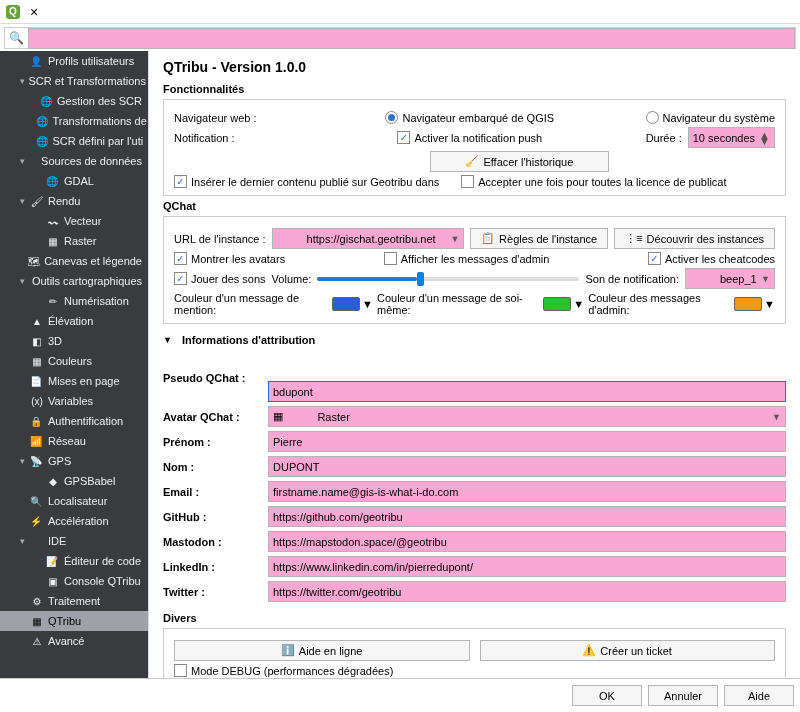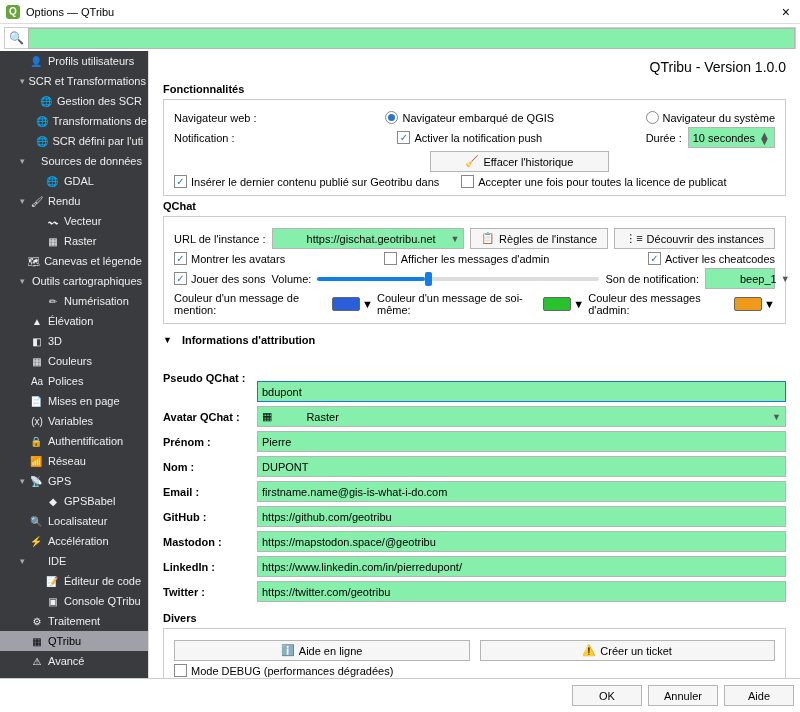--- a/index.html
+++ b/index.html
@@ -14,54 +14,53 @@
 .split { flex: 1; display: flex; min-height: 0; }
 .sidebar { width: 148px; background: #3a3b3f; color: #eee; overflow-y: auto; font-size: 11px; }
 .sidebar .item { display: flex; align-items: center; padding: 3px 6px; cursor: pointer; white-space: nowrap; overflow: hidden; text-overflow: ellipsis; }
 .sidebar .item.lvl1 { padding-left: 20px; }
 .sidebar .item.lvl2 { padding-left: 36px; }
 .sidebar .item .arrow { width: 10px; display: inline-block; color: #aaa; font-size: 9px; }
 .sidebar .item .ic { width: 14px; height: 14px; margin-right: 4px; display: inline-flex; align-items:center; justify-content:center; font-size:10px; }
 .sidebar .item.selected { background: #a0a0a8; color: #000; }
 .sidebar .item.selected .arrow { color:#333; }
 .main { flex: 1; border-left: 1px solid #ddd; overflow-y: auto; padding: 6px 14px; }
-.page-title { text-align: right; font-weight: normal; font-size: 14px; margin: 2px 0 8px; }
+.page-title { text-align: left; font-weight: bold; font-size: 14px; margin: 2px 0 8px; }
 .section-title { font-weight: bold; margin: 4px 0; }
 .row { display: flex; align-items: center; margin: 3px 0; gap: 6px; }
 .row .label { width: 120px; }
-input[type=text], .combo, .btn, .spin { border: 1px solid #b5b5b5; background: #86efac; height: 21px; padding: 0 4px; font-size: 11px; }
+input[type=text], .combo, .btn, .spin { border: 1px solid #b5b5b5; background: #f9a8d4; height: 21px; padding: 0 4px; font-size: 11px; }
 .combo { display: flex; align-items: center; justify-content: space-between; gap: 4px; }
 .combo .cv { flex: 1; padding-left: 30px; }
 .combo .dd { font-size: 9px; color: #555; }
 .btn { display: inline-flex; align-items: center; justify-content: center; gap: 4px; padding: 0 10px; background: #f6f6f6; cursor: pointer; }
 .btn.wide { flex: 1; }
 .spin { display: flex; align-items: center; gap: 4px; }
 .spin .arrows { display:flex; flex-direction:column; font-size:6px; line-height:6px; color:#555; }
 .chk { display: inline-flex; align-items: center; gap: 4px; }
 .chk .box { width: 13px; height: 13px; border: 1px solid #888; display:inline-flex;align-items:center;justify-content:center;font-size:10px;color:#2a75d1;}
 .radio .box { border-radius: 50%; }
 .radio .box.sel::after { content:''; width:7px; height:7px; background:#2a75d1; border-radius:50%; }
 .inset { border: 1px solid #ccc; padding: 8px 10px 4px; margin: 4px 0; }
-.grid { display: grid; grid-template-columns: 88px 1fr; gap: 4px 6px; align-items: center; }
+.grid { display: grid; grid-template-columns: 88px 1fr; gap: 4px 17px; align-items: center; }
 .grid .lab { font-weight: bold; text-align: left; }
 .slider { height: 4px; background: #ddd; position: relative; flex: 1; border-radius: 2px; }
 .slider .track { position:absolute; left:0; top:0; bottom:0; background:#0f7ee6; border-radius:2px; }
 .slider .thumb { position:absolute; top:-5px; width:7px; height:14px; background:#0f7ee6; border-radius:2px; }
 .colorbox { display:inline-flex; align-items:center; gap:2px; }
 .colorbox .sw { width:28px; height:14px; border:1px solid #666; border-radius:2px; }
 .footer { border-top: 1px solid #ccc; padding: 6px; display: flex; justify-content: flex-end; gap: 6px; }
 .footer .btn { min-width: 70px; justify-content:center; }
 .arrowdown { font-size:9px; margin-right:4px; }
 </style>
 </head>
 <body>
 
 <div class="titlebar">
   <span class="qlogo">Q</span>
-  <span class="title">Options — QTribu</span>
   <span class="close">×</span>
 </div>
 
 <div class="search">
   <span class="mag">🔍</span>
   <input type="text" placeholder="" style="">
 </div>
 
 <div class="split">
   <div class="sidebar" id="sb">
@@ -137,25 +136,20 @@
       </div>
       <div class="item lvl1">
         <span class="arrow"></span>
         <span class="ic">◧</span>
         <span>3D</span>
       </div>
       <div class="item lvl1">
         <span class="arrow"></span>
         <span class="ic">▦</span>
         <span>Couleurs</span>
-      </div>
-      <div class="item lvl1">
-        <span class="arrow"></span>
-        <span class="ic">Aa</span>
-        <span>Polices</span>
       </div>
       <div class="item lvl1">
         <span class="arrow"></span>
         <span class="ic">📄</span>
         <span>Mises en page</span>
       </div>
       <div class="item lvl1">
         <span class="arrow"></span>
         <span class="ic">(x)</span>
         <span>Variables</span>
@@ -315,21 +309,21 @@
         <span class="chk">
             <span class="box">✓</span>
             <span>Jouer des sons</span>
           </span>
         <span>Volume:</span>
         <span class="slider">
             <span class="track" style="width:38%"></span>
             <span class="thumb" style="left:38%"></span>
           </span>
         <span>Son de notification:</span>
-        <span class="combo" style="width:70px">
+        <span class="combo" style="width:90px">
             <span class="cv">beep_1</span>
             <span class="dd">▼</span>
           </span>
       </div>
       <div class="row" style="gap:4px">
         <span>Couleur d'un message de mention:</span>
         <span class="colorbox">
             <span class="sw" id="cm" style="background: rgb(42, 95, 217);"></span>
             <span class="dd">▼</span>
           </span>

